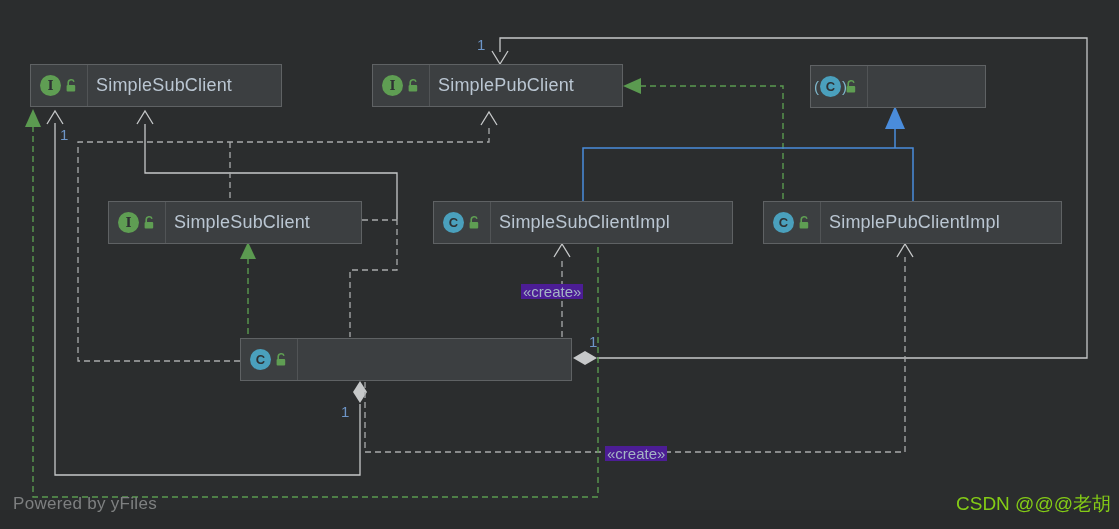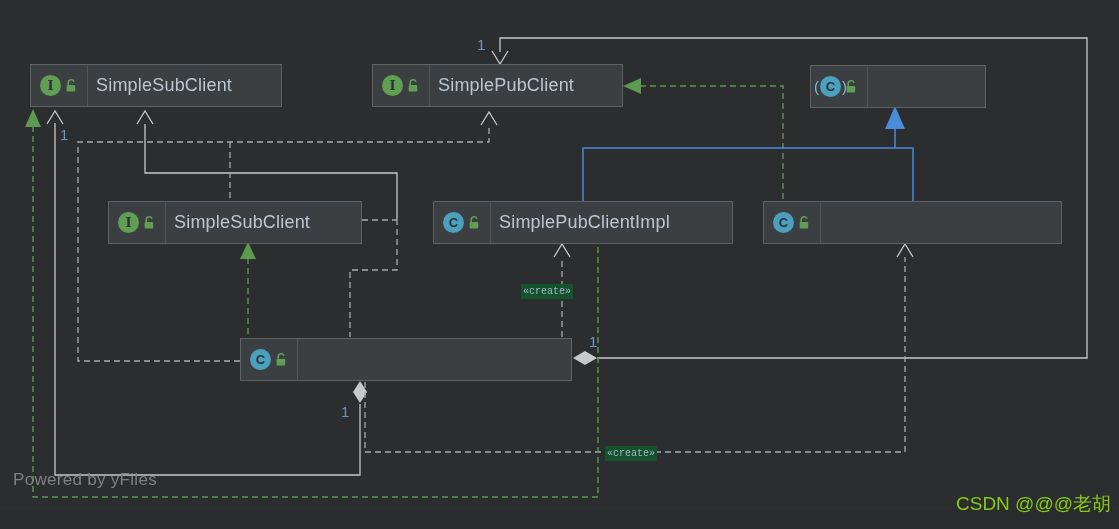--- a/index.html
+++ b/index.html
@@ -33,28 +33,28 @@
   .type-icon.abstract::after{
     content:")";position:absolute;right:-6px;top:50%;transform:translateY(-54%);
     color:#7fb8cc;font-weight:normal;font-size:15px;
   }
   .lock{flex:0 0 auto;}
   .title{
     flex:1;display:flex;align-items:center;padding-left:8px;
     font-size:18px;color:#bac6d2;white-space:nowrap;letter-spacing:0.2px;
   }
   .edge-label{
-    position:absolute;z-index:3;font-size:10px;color:#a4b4c4;
-    background:#14532d;padding:0 2px;line-height:15px;white-space:nowrap;font-family:Liberation Mono, monospace;
+    position:absolute;z-index:3;font-size:15px;color:#a4b4c4;
+    background:#4c1d95;padding:0 2px;line-height:15px;white-space:nowrap;
   }
   .mult{
     position:absolute;z-index:3;font-size:15px;color:#6d95c7;line-height:15px;
   }
   .watermark-yfiles{
-    position:absolute;left:13px;top:470px;z-index:3;
+    position:absolute;left:13px;top:494px;z-index:3;
     font-size:17px;color:#7e8081;letter-spacing:0.3px;
   }
   .watermark-site{
     position:absolute;left:956px;top:491px;z-index:3;
     font-size:19px;color:#84cc16;white-space:nowrap;
   }
   .footer-band{position:absolute;left:0;top:510px;width:1119px;height:19px;background:#292b2c;z-index:0;}
 </style>
 </head>
 <body>
@@ -162,33 +162,34 @@
 <div class="node" style="left:433px;top:201px;width:300px;">
   <div class="icon-cell">
     <span class="type-icon class">
         <span>C</span>
       </span>
     <svg class="lock" width="13" height="15" viewBox="0 0 13 15">
         <path d="M3.2,7 V4.6 a3,3 0 0 1 5.8,-0.9" stroke="#5f9e53" stroke-width="1.6" fill="none"></path>
         <rect x="1.6" y="7" width="8.6" height="6.4" rx="1" fill="#5f9e53"></rect>
       </svg>
   </div>
+  <div class="title">SimpleSubClientImpl</div>
+</div>
+
+<div class="node" style="left:763px;top:201px;width:299px;">
+  <div class="icon-cell">
+    <span class="type-icon class">
+        <span>C</span>
+      </span>
+    <svg class="lock" width="13" height="15" viewBox="0 0 13 15">
+        <path d="M3.2,7 V4.6 a3,3 0 0 1 5.8,-0.9" stroke="#5f9e53" stroke-width="1.6" fill="none"></path>
+        <rect x="1.6" y="7" width="8.6" height="6.4" rx="1" fill="#5f9e53"></rect>
+      </svg>
+  </div>
   <div class="title">SimplePubClientImpl</div>
-</div>
-
-<div class="node" style="left:763px;top:201px;width:299px;">
-  <div class="icon-cell">
-    <span class="type-icon class">
-        <span>C</span>
-      </span>
-    <svg class="lock" width="13" height="15" viewBox="0 0 13 15">
-        <path d="M3.2,7 V4.6 a3,3 0 0 1 5.8,-0.9" stroke="#5f9e53" stroke-width="1.6" fill="none"></path>
-        <rect x="1.6" y="7" width="8.6" height="6.4" rx="1" fill="#5f9e53"></rect>
-      </svg>
-  </div>
 </div>
 
 <div class="node" style="left:240px;top:338px;width:332px;">
   <div class="icon-cell">
     <span class="type-icon class">
         <span>C</span>
       </span>
     <svg class="lock" width="13" height="15" viewBox="0 0 13 15">
         <path d="M3.2,7 V4.6 a3,3 0 0 1 5.8,-0.9" stroke="#5f9e53" stroke-width="1.6" fill="none"></path>
         <rect x="1.6" y="7" width="8.6" height="6.4" rx="1" fill="#5f9e53"></rect>

